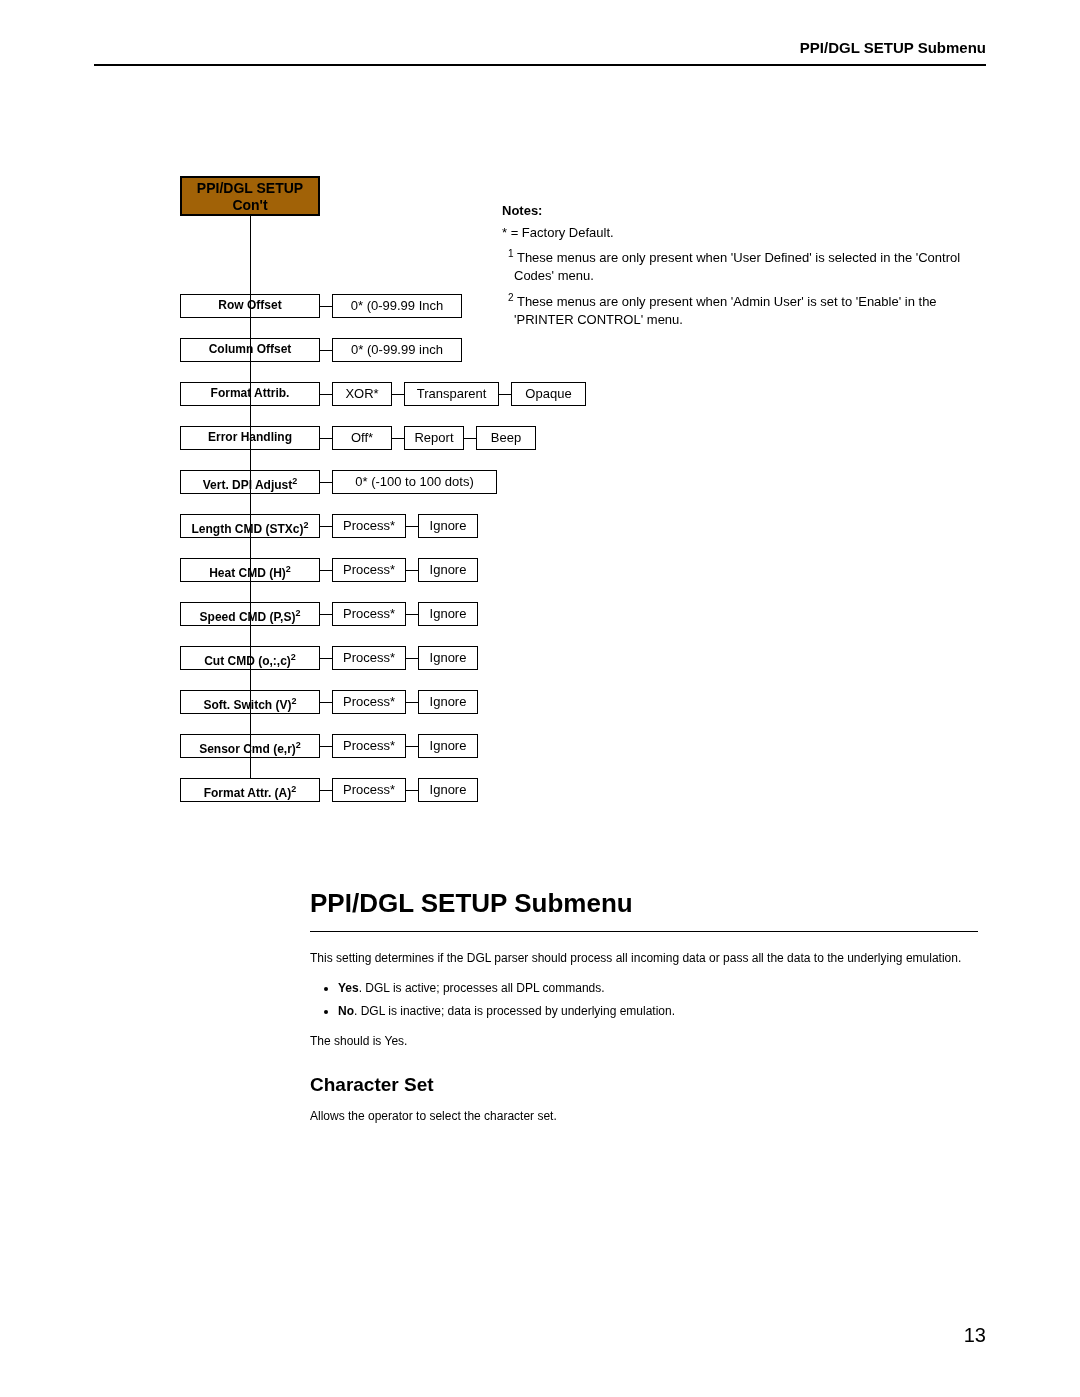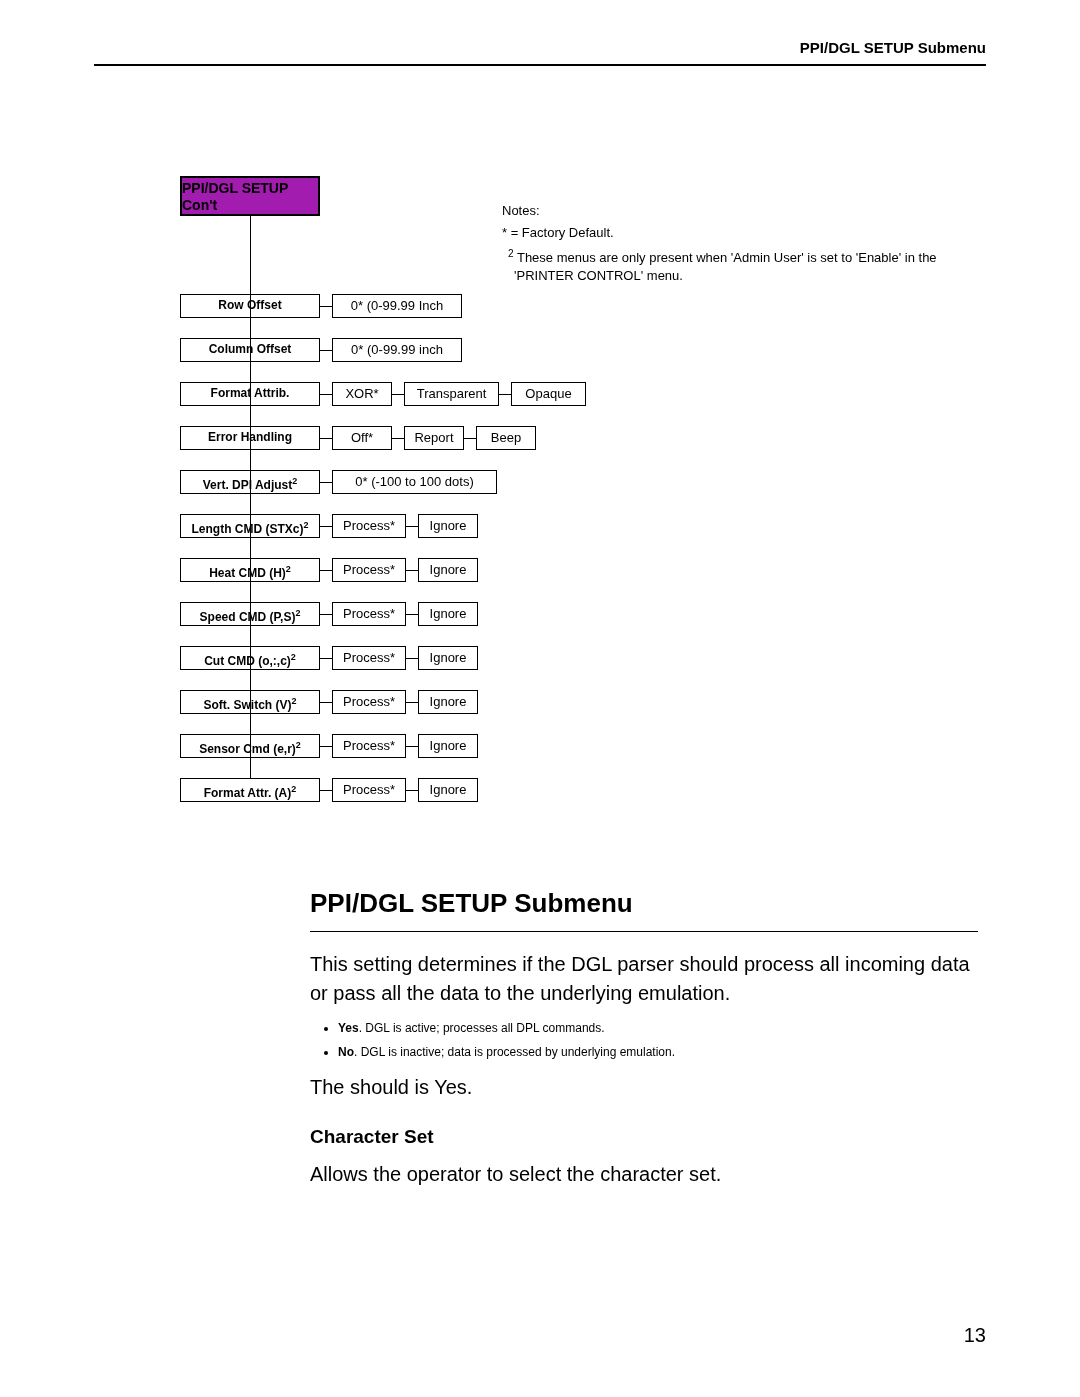--- a/index.html
+++ b/index.html
@@ -1,38 +1,38 @@
 <!DOCTYPE html>
 <html><head>
 <meta charset="utf-8">
 <style>
   html,body{margin:0;padding:0;background:#fff;color:#000;font-family:Helvetica,Arial,sans-serif;font-size:15px;line-height:1.35}
   .page{width:1080px;min-height:1397px;position:relative;margin:0 auto;box-sizing:border-box;padding:38px 94px 0 94px}
   .running-head{font-weight:bold;text-align:right;font-size:15px;margin-bottom:6px}
   .rule{border-top:2px solid #000;margin-bottom:110px}
   .top-area{position:relative;height:680px}
-  .main-box{position:absolute;left:86px;top:0;width:140px;height:40px;border:2px solid #000;box-sizing:border-box;font-size:14px;font-weight:bold;padding-top:2px;line-height:1.2;background:#a21caf}
+  .main-box{position:absolute;left:86px;top:0;width:140px;height:40px;border:2px solid #000;box-sizing:border-box;text-align:center;font-size:14px;font-weight:bold;padding-top:2px;line-height:1.2;background:#a16207}
   .main-shadow{position:absolute;left:90px;top:4px;width:140px;height:40px;background:#000;z-index:-1}
   .v-stem{position:absolute;left:156px;top:40px;width:0;border-left:1.5px solid #000}
   .row{position:absolute;left:86px;height:24px}
   .lbl{position:absolute;left:0;width:140px;height:24px;border:1.5px solid #000;box-sizing:border-box;font-size:12px;font-weight:bold;text-align:center;line-height:21px;white-space:nowrap}
   .lbl sup{font-size:9px}
   .h-tick{position:absolute;left:140px;top:12px;width:12px;border-top:1.5px solid #000}
   .opt{position:absolute;height:24px;border:1.5px solid #000;box-sizing:border-box;font-size:13px;text-align:center;line-height:21px;white-space:nowrap;padding:0 4px}
   .link{position:absolute;top:12px;border-top:1.5px solid #000}
   .notes{position:absolute;left:408px;top:26px;width:466px;font-size:13px}
-  .notes-h{font-weight:normal;font-size:13px;margin-bottom:4px}
+  .notes-h{font-weight:bold;font-size:13px;margin-bottom:4px}
   .notes p{margin:0 0 6px 0;line-height:1.35}
   .notes sup{font-size:10px}
   .indent{padding-left:12px;text-indent:-6px}
   .body{margin-left:216px;margin-right:8px;margin-top:30px}
   .h1{font-size:26px;font-weight:bold;margin:0 0 10px 0}
   .hr2{border:none;border-top:1.5px solid #000;margin:0 0 18px 0}
   .h2{font-size:19px;font-weight:bold;margin:0 0 10px 0}
-  .body p{font-size:20px;margin:0 0 12px 0;line-height:1.45}
+  .body p{font-size:12px;margin:0 0 12px 0;line-height:1.45}
   .body ul{margin:0 0 12px 0;padding-left:28px}
   .body li{font-size:12px;margin-bottom:6px;line-height:1.45}
   .b{font-weight:bold}
   .pageno{position:absolute;right:94px;bottom:48px;font-size:20px}
 </style>
 </head>
 <body>
 
 <div class="page">
   <div class="running-head">PPI/DGL SETUP Submenu</div>
@@ -126,20 +126,21 @@
           <div class="h-tick"></div>
           <div class="opt" style="left: 152px; width: 74px;">Process*</div>
           <div class="link" style="left: 226px; width: 12px;"></div>
           <div class="opt" style="left: 238px; width: 60px;">Ignore</div>
         </div>
       </div>
 
     <div class="notes">
       <div class="notes-h">Notes:</div>
       <p>* = Factory Default.</p>
+      <p class="indent"><sup>1</sup> <span>These menus are only present when 'User Defined' is selected in the 'Control Codes' menu.</span></p>
       <p class="indent"><sup>2</sup> <span>These menus are only present when 'Admin User' is set to 'Enable' in the 'PRINTER CONTROL' menu.</span></p>
     </div>
   </div>
 
   <div class="body">
     <div class="h1">PPI/DGL SETUP Submenu</div>
     <hr class="hr2">
     <p>This setting determines if the DGL parser should process all incoming data or pass all the data to the underlying emulation.</p>
     <ul>
       <li><span class="b">Yes</span><span>. DGL is active; processes all DPL commands.</span></li>

